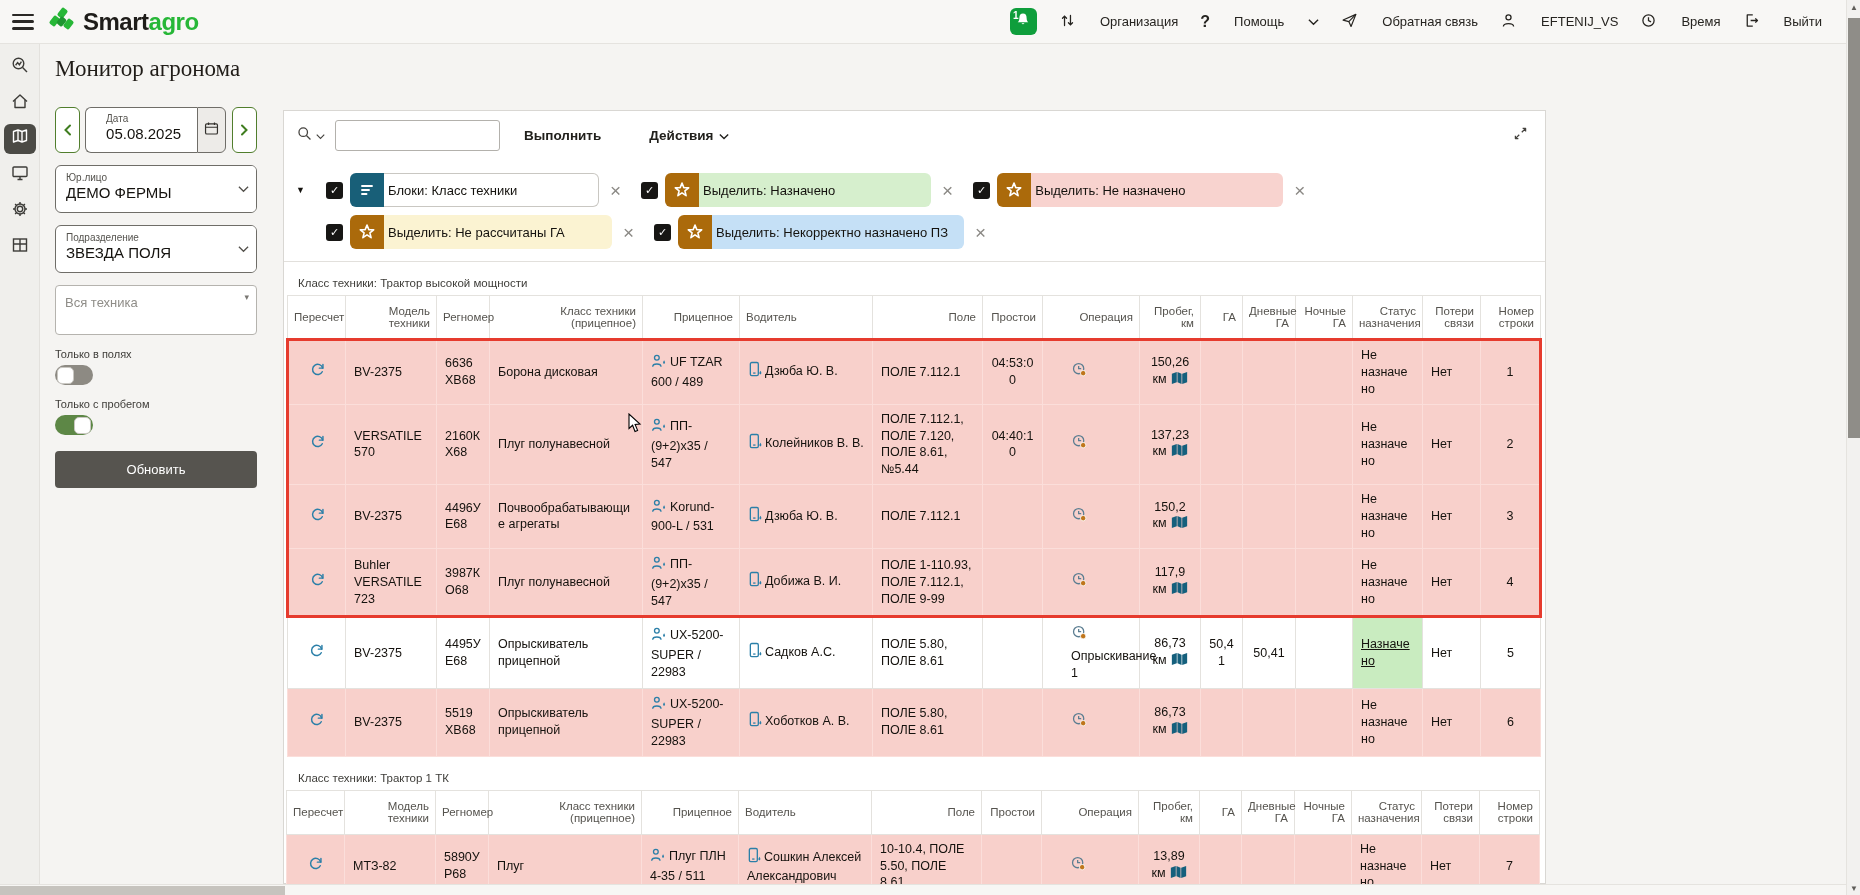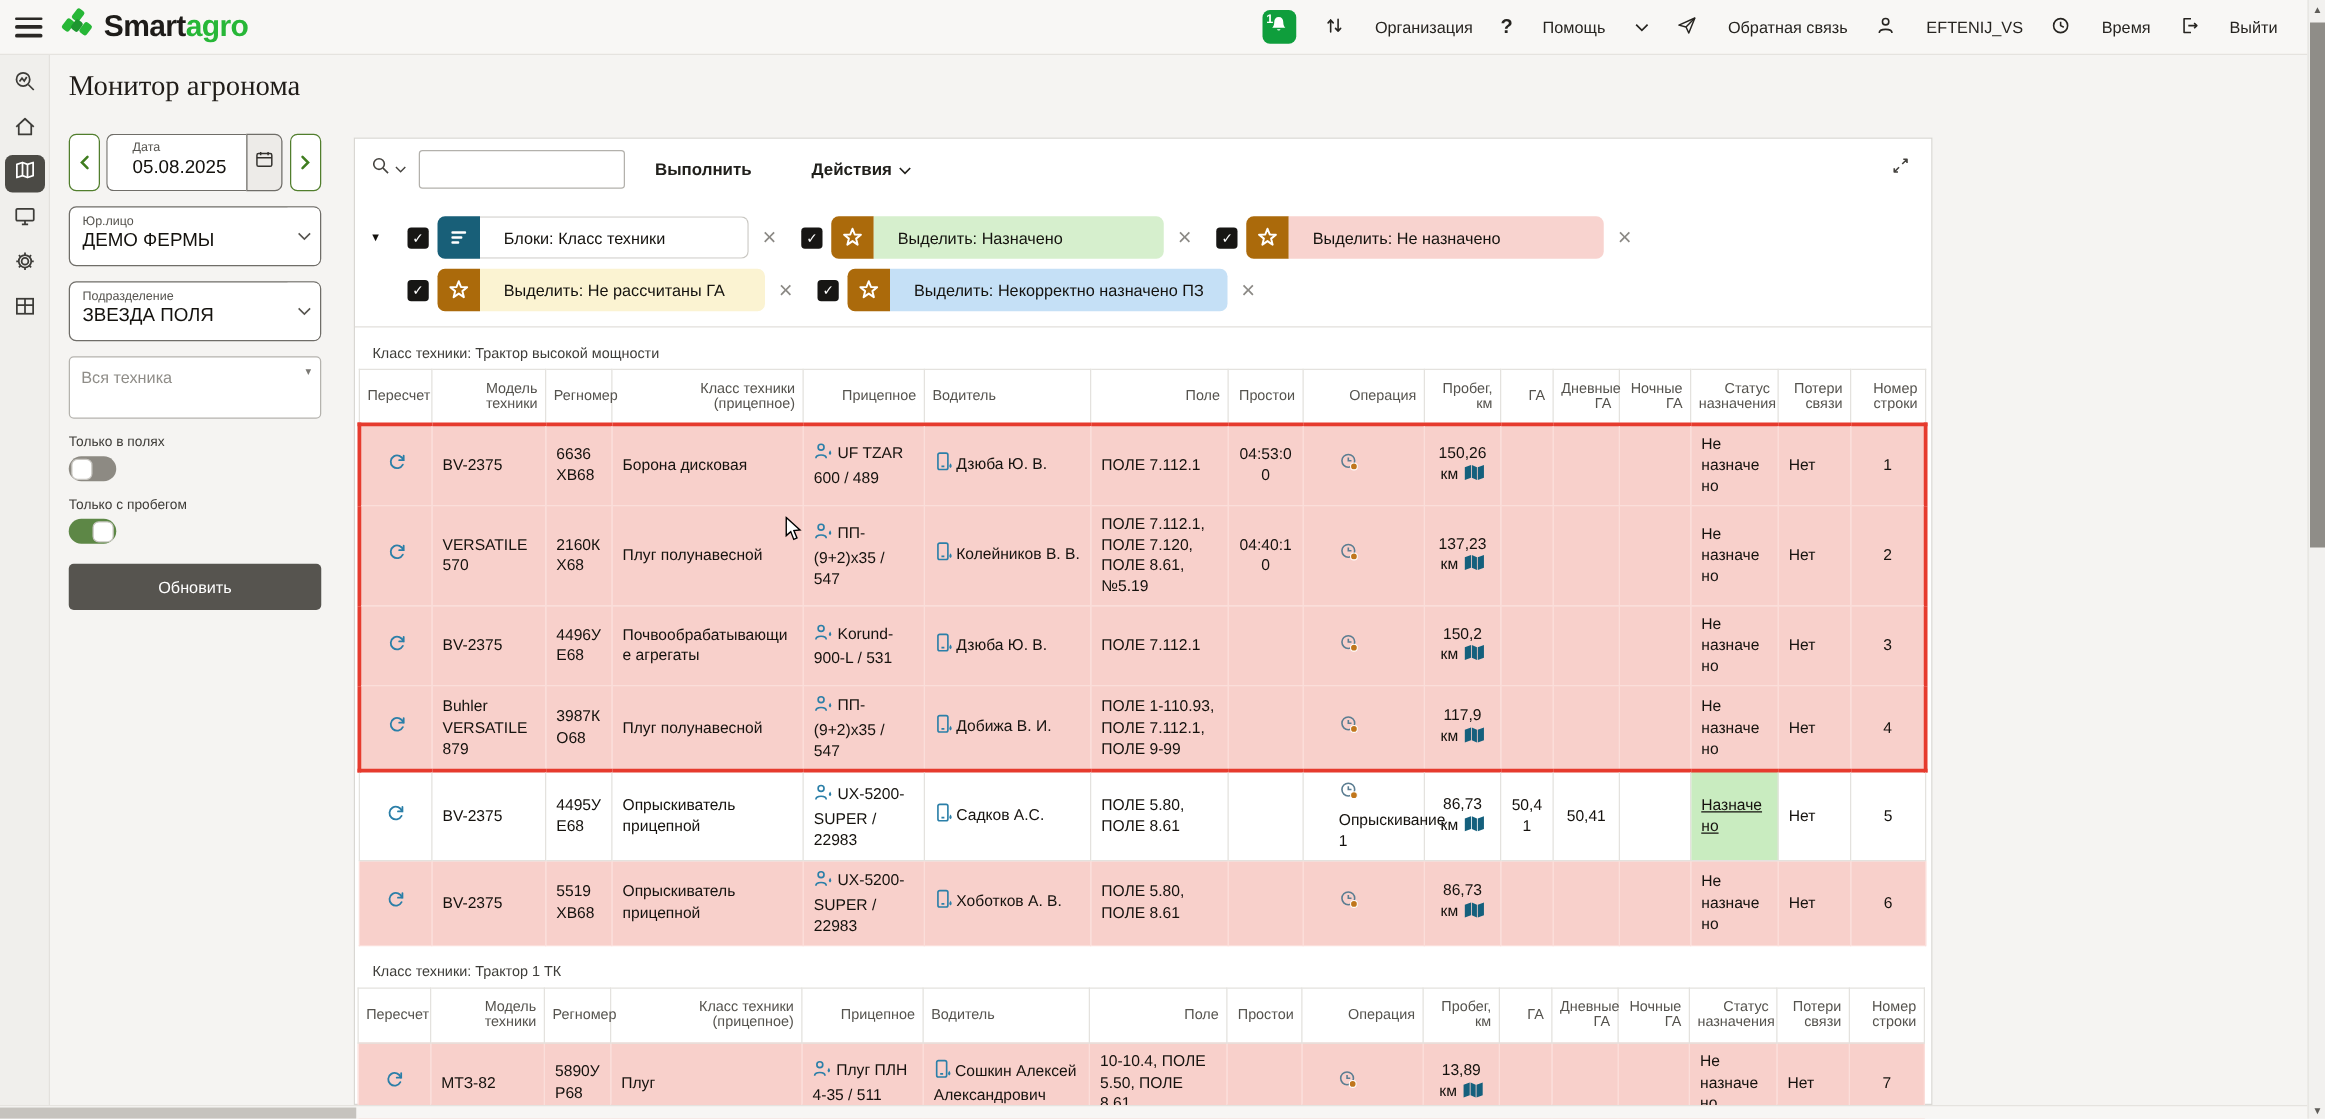--- a/index.html
+++ b/index.html
@@ -61,21 +61,21 @@
   .tb-exec { margin-left:24px; }
   .tb-act { margin-left:48px; }
   .expand-btn { margin-left:auto; color:#44423e; cursor:pointer; }
 
   .chips { padding:6px 12px 12px; border-bottom:1px solid #e2e0dc; }
   .chip-row { display:flex; align-items:center; margin-top:8px; }
   .expander { width:30px; font-size:9px; color:#14120e; cursor:pointer; }
   .chip-wrap { display:flex; align-items:center; margin-right:20px; }
   .chip-check { width:17px; height:17px; background:#171614; border-radius:3px; color:#fff; font-size:11px; display:flex; align-items:center; justify-content:center; margin-right:7px; cursor:pointer; }
   .chip-icon { width:34px; height:34px; border-radius:6px 0 0 6px; display:flex; align-items:center; justify-content:center; }
-  .chip-label { height:34px; display:flex; align-items:center; font-size:13px; color:#14120e; padding:0 19px; border-radius:0 6px 6px 0; }
+  .chip-label { height:34px; display:flex; align-items:center; font-size:13px; color:#14120e; padding:0 4px; border-radius:0 6px 6px 0; }
   .chip-label.bordered { border:1px solid #c9c7c2; border-left:none; }
   .chip-x { margin-left:11px; color:#8b8985; font-size:19px; cursor:pointer; line-height:1; }
 
   .section-title { padding:15px 0 6px 14px; font-size:11.5px; color:#3e3d39; }
 
   table.grid { border-collapse:collapse; table-layout:fixed; width:1253px; margin-left:2px; }
   .grid th { border:1px solid #e4e2de; font-weight:normal; font-size:11.5px; color:#55534e; height:44px; text-align:right; vertical-align:middle; padding:2px 6px; background:#fff; }
   .grid th.h-left { text-align:left; }
   .grid td { border:1px solid #e4e2de; font-size:12.5px; color:#15120e; padding:6px 8px; vertical-align:middle; line-height:1.35; background:#fff; word-wrap:break-word; }
   tr.pink td { background:#f8d0cb; border-color:#fbdeda; }
@@ -461,21 +461,21 @@
             <td><span class="cell-ic"><svg width="17" height="16" viewBox="0 0 18 16" fill="none" stroke="#2b7fa8" stroke-width="1.4">
                   <circle cx="6.2" cy="4.6" r="2.5"></circle>
                   <path d="M1.8 14c0-3.8 8.8-3.8 8.8 0"></path>
                   <path d="M13.9 7.2c-1.3 2-1.7 3.1-.1 4 1.6-.9 1.2-2 .1-4z" fill="#2b7fa8" stroke="none"></path>
                 </svg></span><span>ПП-(9+2)х35 / 547</span></td>
             <td><span class="cell-ic"><svg width="15" height="17" viewBox="0 0 16 18" fill="none" stroke="#2b7fa8" stroke-width="1.4">
                   <rect x="2.5" y="1.5" width="8.5" height="14" rx="1.5"></rect>
                   <path d="M5.5 12.8h2.5"></path>
                   <path d="M13.3 10.2c-1.3 2-1.7 3.1-.1 4 1.6-.9 1.2-2 .1-4z" fill="#2b7fa8" stroke="none"></path>
                 </svg></span><span>Колейников В. В.</span></td>
-            <td>ПОЛЕ 7.112.1, ПОЛЕ 7.120, ПОЛЕ 8.61, №5.19</td>
+            <td>ПОЛЕ 7.112.1, ПОЛЕ 7.120, ПОЛЕ 8.61, №5.44</td>
             <td class="c-center">04:40:10</td>
             <td>
               <span class="op-wrap">
                 <span><svg width="17" height="17" viewBox="0 0 20 20">
                     <circle cx="9" cy="9" r="6" fill="none" stroke="#5b7d91" stroke-width="1.5"></circle>
                     <path d="M9 5.8V9h3" fill="none" stroke="#5b7d91" stroke-width="1.5"></path>
                     <circle cx="14.3" cy="14.3" r="3.2" fill="#c0761c" stroke="#fff" stroke-width="1"></circle>
                   </svg></span>
               </span>
             </td>
@@ -526,21 +526,21 @@
             <td class="c-center"></td>
             <td>Не назначено</td>
             <td>Нет</td>
             <td class="c-num">3</td>
           </tr>
           <tr class="pink grp g-bottom">
             <td class="c-center"><span class="recalc"><svg width="17" height="17" viewBox="0 0 20 20" fill="none" stroke="#2b7fa8" stroke-width="1.7" stroke-linecap="round">
                   <path d="M15.6 12.6a6 6 0 1 1 .4-4.3"></path>
                   <path d="M16.4 4.2v4.2h-4.2"></path>
                 </svg></span></td>
-            <td>Buhler VERSATILE 879</td>
+            <td>Buhler VERSATILE 723</td>
             <td>3987КО68</td>
             <td>Плуг полунавесной</td>
             <td><span class="cell-ic"><svg width="17" height="16" viewBox="0 0 18 16" fill="none" stroke="#2b7fa8" stroke-width="1.4">
                   <circle cx="6.2" cy="4.6" r="2.5"></circle>
                   <path d="M1.8 14c0-3.8 8.8-3.8 8.8 0"></path>
                   <path d="M13.9 7.2c-1.3 2-1.7 3.1-.1 4 1.6-.9 1.2-2 .1-4z" fill="#2b7fa8" stroke="none"></path>
                 </svg></span><span>ПП-(9+2)х35 / 547</span></td>
             <td><span class="cell-ic"><svg width="15" height="17" viewBox="0 0 16 18" fill="none" stroke="#2b7fa8" stroke-width="1.4">
                   <rect x="2.5" y="1.5" width="8.5" height="14" rx="1.5"></rect>
                   <path d="M5.5 12.8h2.5"></path>

